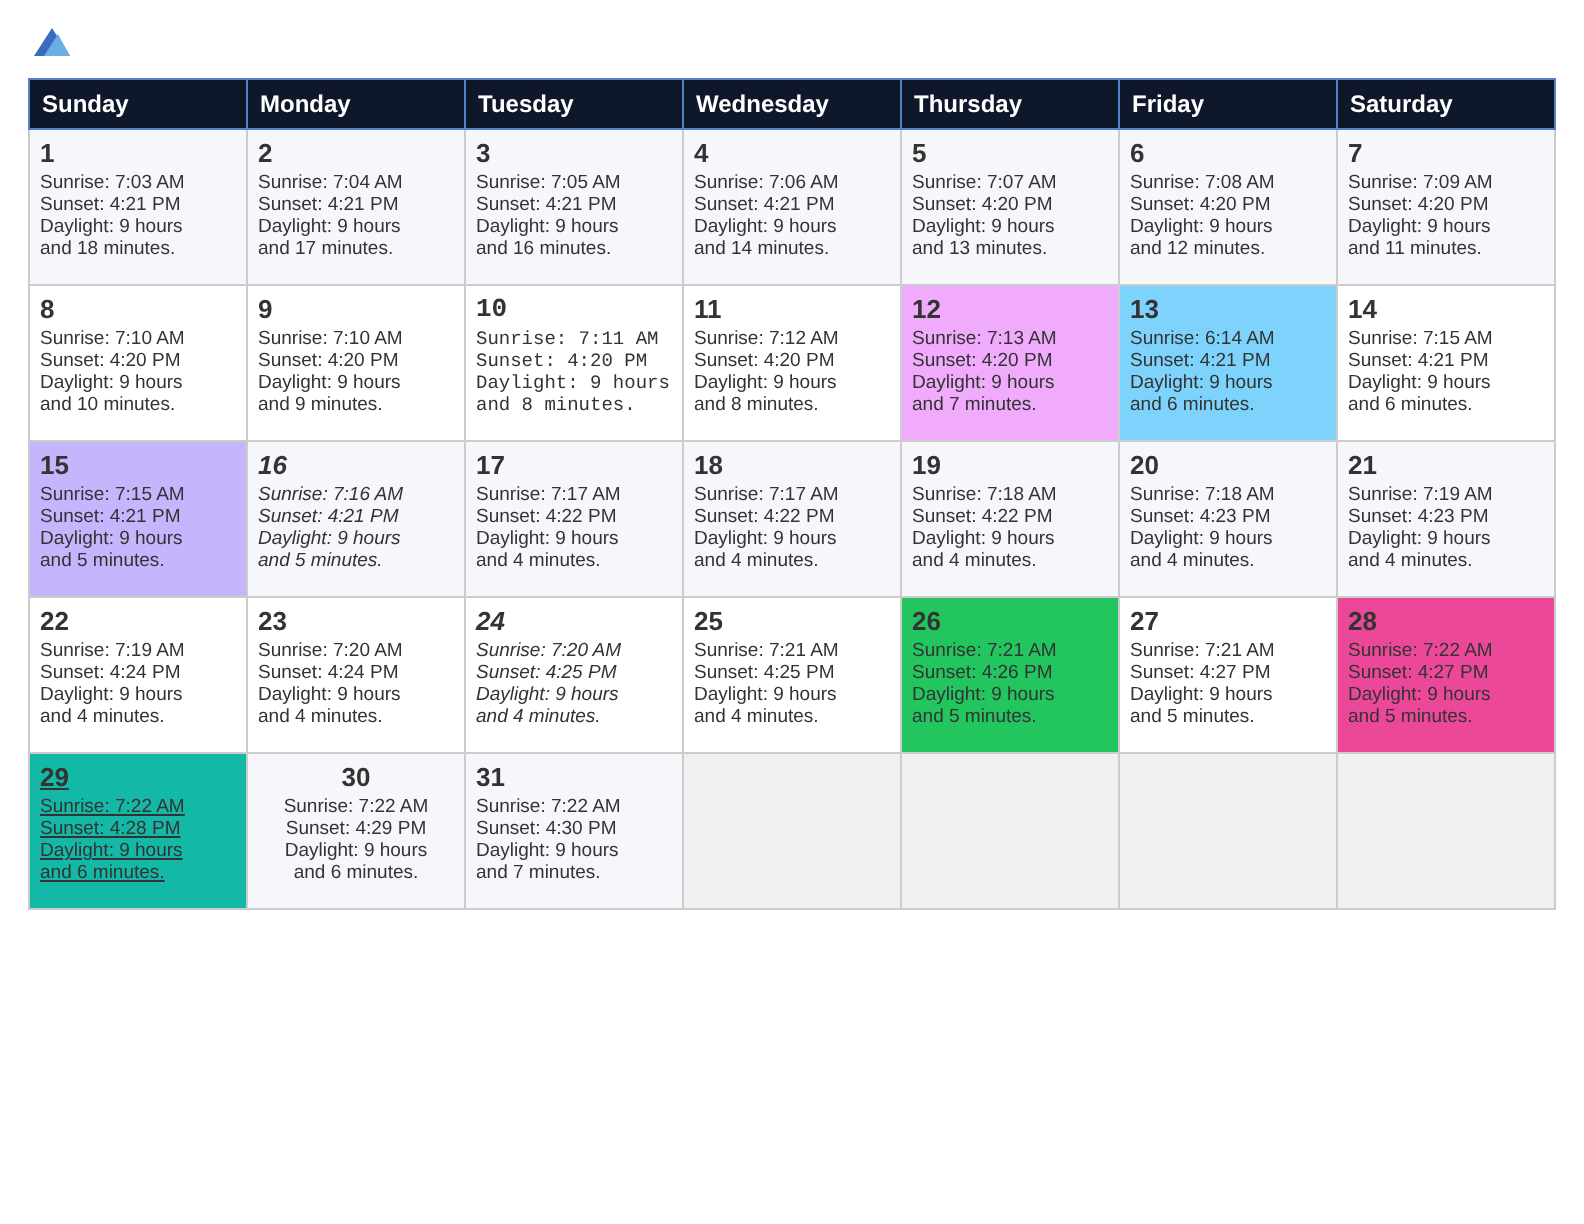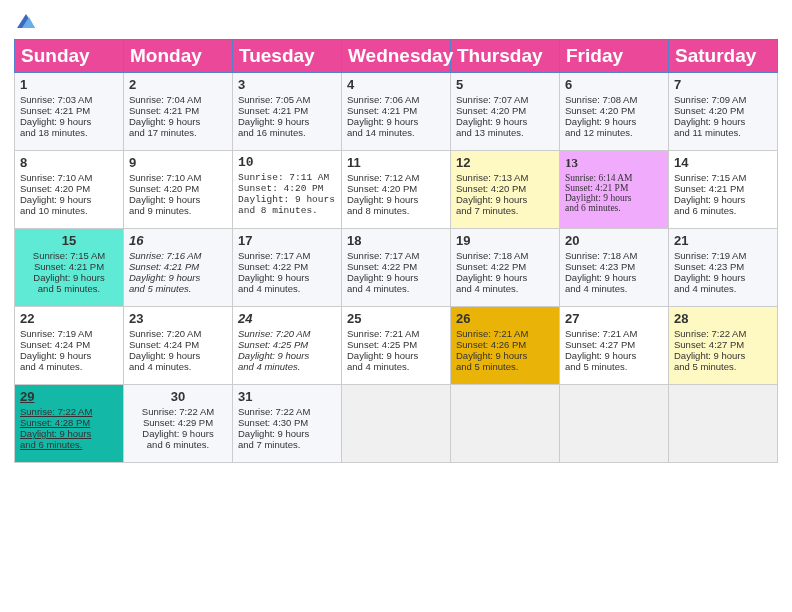--- a/index.html
+++ b/index.html
@@ -53,23 +53,23 @@
       font-size: 14px;
       color: #555;
       margin-top: 2px;
     }
     table {
       width: 100%;
       border-collapse: collapse;
       table-layout: fixed;
     }
     thead tr th {
-      background-color: #ec4899;
+      background-color: #0f172a;
       color: white;
-      font-size: 19px;
+      font-size: 12px;
       font-weight: bold;
       padding: 5px 6px;
       text-align: left;
       border: 1px solid #5580cc;
     }
     tbody tr td {
       vertical-align: top;
       border: 1px solid #ccc;
       padding: 4px 5px;
       font-size: 9.5px;
@@ -208,44 +208,44 @@
             <div>Daylight: 9 hours</div>
             <div>and 8 minutes.</div>
           </td>
           <td style="background: rgb(255, 255, 255);">
             <span class="day-number">11</span>
             <div>Sunrise: 7:12 AM</div>
             <div>Sunset: 4:20 PM</div>
             <div>Daylight: 9 hours</div>
             <div>and 8 minutes.</div>
           </td>
-          <td style="background: #fef9c3;">
+          <td style="background: #f0abfc;">
             <span class="day-number">12</span>
             <div>Sunrise: 7:13 AM</div>
             <div>Sunset: 4:20 PM</div>
             <div>Daylight: 9 hours</div>
             <div>and 7 minutes.</div>
           </td>
-          <td style="background: #f0abfc; font-family: Liberation Serif, serif;">
+          <td style="background: #7dd3fc;">
             <span class="day-number">13</span>
             <div>Sunrise: 6:14 AM</div>
             <div>Sunset: 4:21 PM</div>
             <div>Daylight: 9 hours</div>
             <div>and 6 minutes.</div>
           </td>
           <td style="background: rgb(255, 255, 255);">
             <span class="day-number">14</span>
             <div>Sunrise: 7:15 AM</div>
             <div>Sunset: 4:21 PM</div>
             <div>Daylight: 9 hours</div>
             <div>and 6 minutes.</div>
           </td>
         </tr>
         <tr>
-          <td style="background: #5eead4; text-align: center;">
+          <td style="background: #c4b5fd;">
             <span class="day-number">15</span>
             <div>Sunrise: 7:15 AM</div>
             <div>Sunset: 4:21 PM</div>
             <div>Daylight: 9 hours</div>
             <div>and 5 minutes.</div>
           </td>
           <td style="background: rgb(245, 247, 251); font-style: italic;">
             <span class="day-number">16</span>
             <div>Sunrise: 7:16 AM</div>
             <div>Sunset: 4:21 PM</div>
@@ -310,35 +310,35 @@
             <div>Daylight: 9 hours</div>
             <div>and 4 minutes.</div>
           </td>
           <td style="background: rgb(255, 255, 255);">
             <span class="day-number">25</span>
             <div>Sunrise: 7:21 AM</div>
             <div>Sunset: 4:25 PM</div>
             <div>Daylight: 9 hours</div>
             <div>and 4 minutes.</div>
           </td>
-          <td style="background: #eab308; margin-top: 40px;">
+          <td style="background: #22c55e; margin-top: 40px;">
             <span class="day-number">26</span>
             <div>Sunrise: 7:21 AM</div>
             <div>Sunset: 4:26 PM</div>
             <div>Daylight: 9 hours</div>
             <div>and 5 minutes.</div>
           </td>
           <td style="background: rgb(255, 255, 255);">
             <span class="day-number">27</span>
             <div>Sunrise: 7:21 AM</div>
             <div>Sunset: 4:27 PM</div>
             <div>Daylight: 9 hours</div>
             <div>and 5 minutes.</div>
           </td>
-          <td style="background: #fef9c3; margin-top: 44px;">
+          <td style="background: #ec4899; margin-top: 44px;">
             <span class="day-number">28</span>
             <div>Sunrise: 7:22 AM</div>
             <div>Sunset: 4:27 PM</div>
             <div>Daylight: 9 hours</div>
             <div>and 5 minutes.</div>
           </td>
         </tr>
         <tr>
           <td style="background: #14b8a6; text-decoration: underline;">
             <span class="day-number">29</span>

